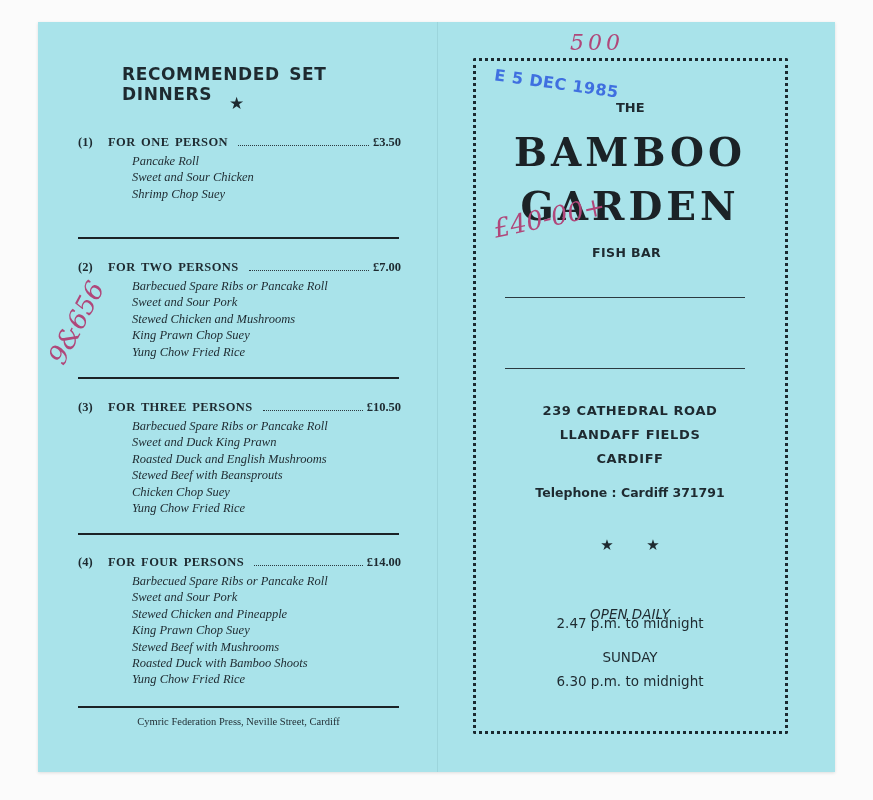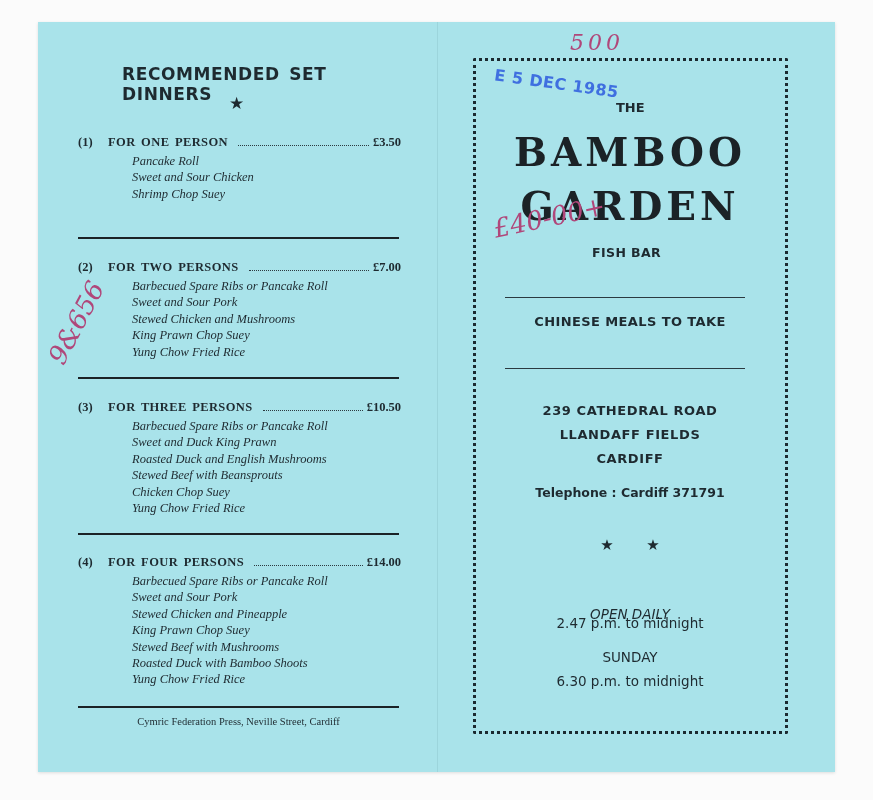--- a/index.html
+++ b/index.html
@@ -121,21 +121,20 @@
 <div class="rule" style="top:706px;"></div>
 <div class="press">Cymric Federation Press, Neville Street, Cardiff</div>
 
 <div class="frame"></div>
 <div class="the">THE</div>
 <div class="brand" style="top:130px;">BAMBOO</div>
 <div class="brand" style="top:184px;">GARDEN</div>
 <div class="fishbar">FISH BAR</div>
 <div class="r-rule" style="top:297px;"></div>
 <div class="r-center tagline">
-  <div>CHINESE MEALS TO TAKE</div>
 </div>
 <div class="r-rule" style="top:368px;"></div>
 
 <div class="r-center addr" style="top:403px;">239 CATHEDRAL ROAD</div>
 <div class="r-center addr" style="top:427px;">LLANDAFF FIELDS</div>
 <div class="r-center addr" style="top:451px;">CARDIFF</div>
 <div class="r-center tel" style="top:485px;">Telephone :  Cardiff 371791</div>
 <div class="r-center stars2">★ ★</div>
 
 <div class="r-center hours" style="top:606px;font-style:italic;">OPEN DAILY</div>

